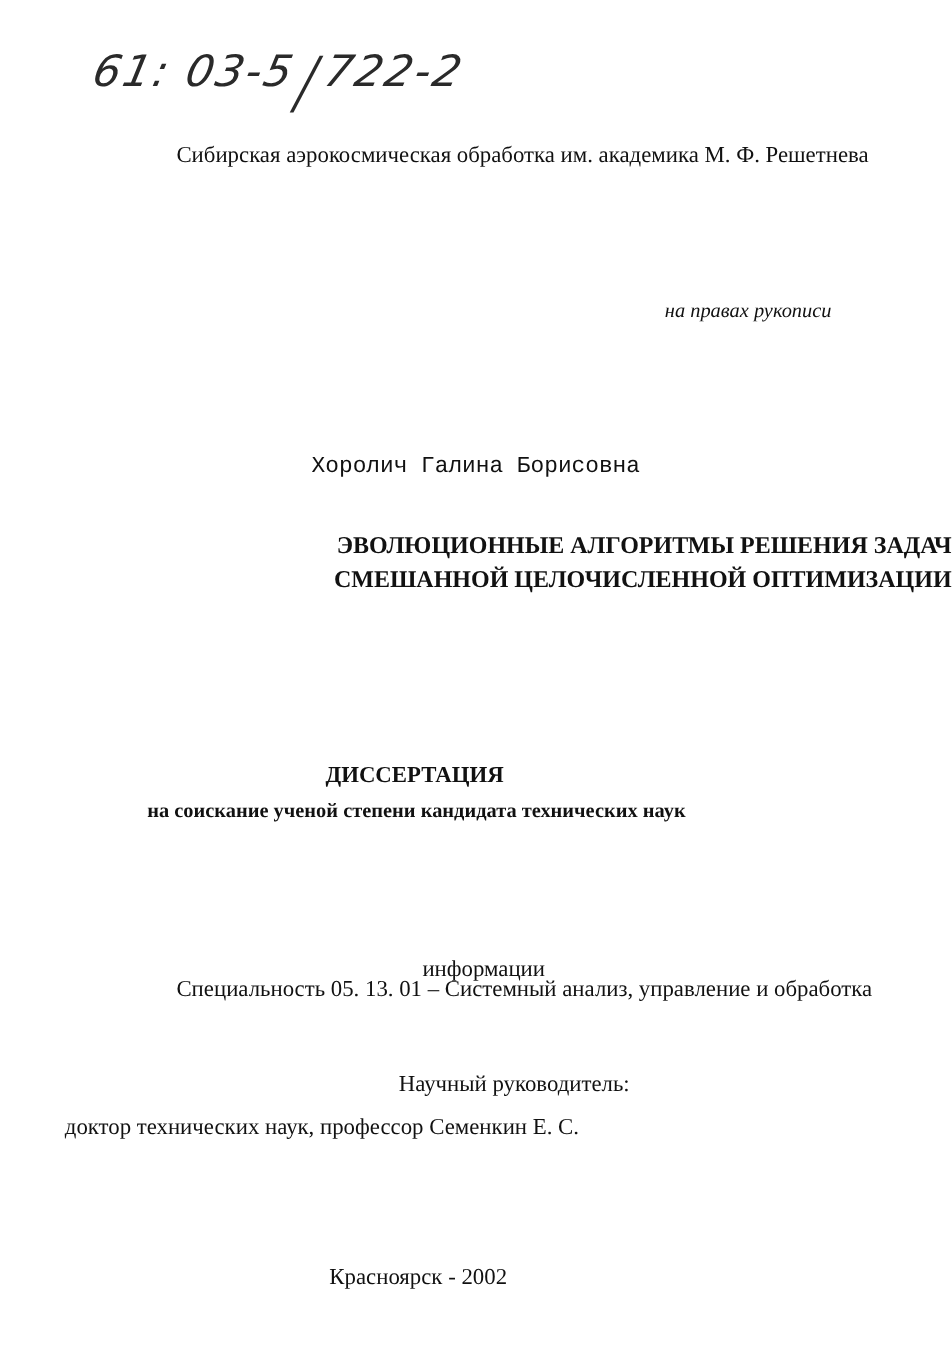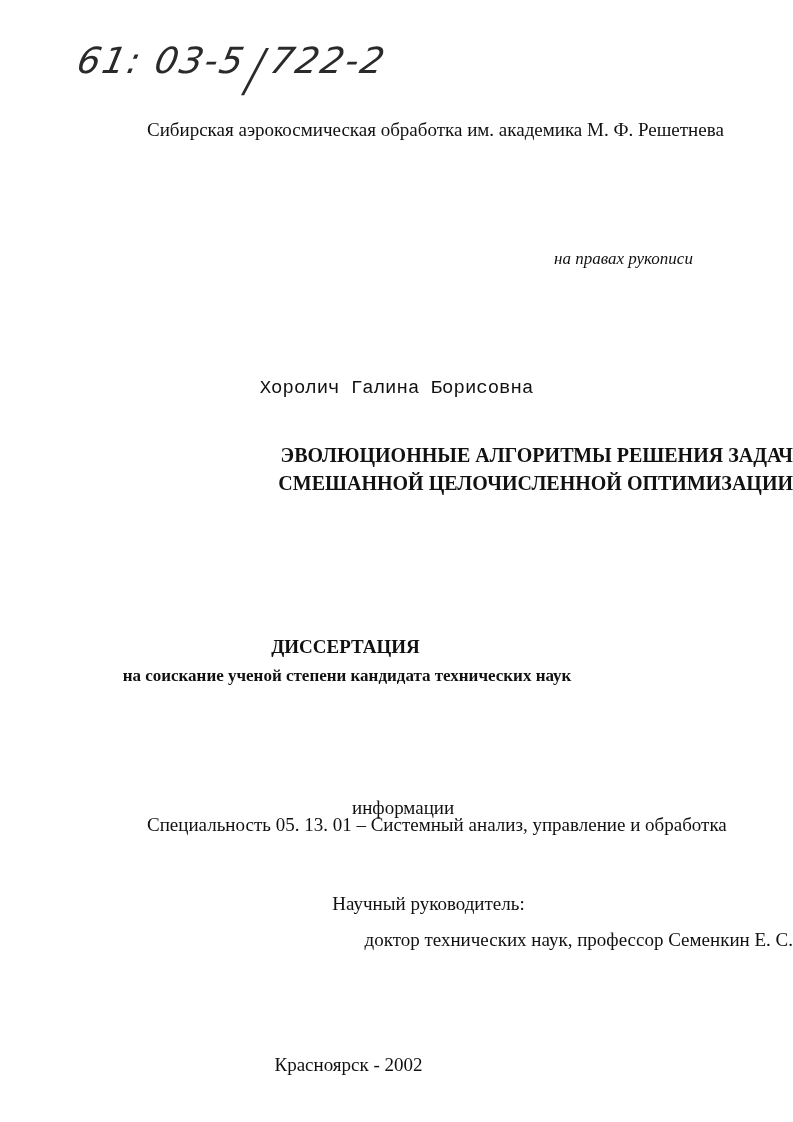--- a/index.html
+++ b/index.html
@@ -22,21 +22,21 @@
   .institution { left: 147px; top: 119px; font-size: 19px; }
   .manuscript { left: 554px; top: 249px; font-size: 17px; font-style: italic; text-align: right; }
   .author { left: 0; width: 793px; top: 377px; font-size: 19px; text-align: center; font-family: Liberation Mono, monospace; }
   .title { left: 0; width: 793px; top: 441px; font-size: 20px; font-weight: bold; text-align: right; line-height: 28px; padding-left: 26px; box-sizing: border-box; }
   .title div { white-space: nowrap; }
   .dissertation { left: 0; width: 647px; top: 636px; font-size: 19px; font-weight: bold; text-align: center; padding-left: 44px; box-sizing: border-box; }
   .degree { left: 0; width: 650px; top: 666px; font-size: 17px; font-weight: bold; text-align: center; padding-left: 44px; box-sizing: border-box; }
   .specialty { left: 147px; top: 766px; font-size: 19px; margin-top: 48px; }
   .specialty2 { left: 352px; top: 797px; font-size: 19px; }
   .supervisor-label { left: 0; width: 793px; top: 893px; font-size: 19px; text-align: center; padding-left: 64px; box-sizing: border-box; }
-  .supervisor { left: 0; width: 793px; top: 929px; font-size: 19px; text-align: right; padding-left: 54px; box-sizing: border-box; }
+  .supervisor { left: 0; width: 793px; top: 929px; font-size: 19px; text-align: left; padding-left: 54px; box-sizing: border-box; }
   .city-year { left: 0; width: 643px; top: 1054px; font-size: 19px; text-align: center; padding-left: 54px; box-sizing: border-box; }
 </style>
 </head>
 <body>
 
 <div class="abs handwritten">
   <span>61: 03-5</span><span class="slash">/</span><span>722-2</span>
 </div>
 
 <div class="abs institution">Сибирская аэрокосмическая обработка им. академика М. Ф. Решетнева</div>

